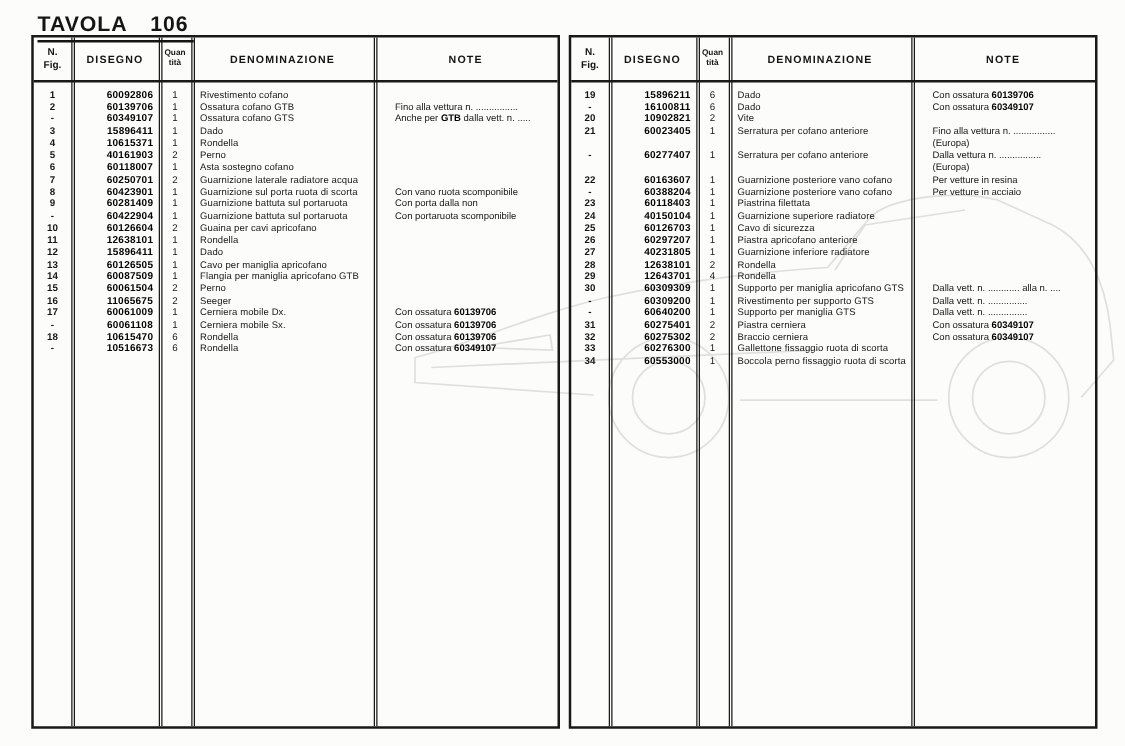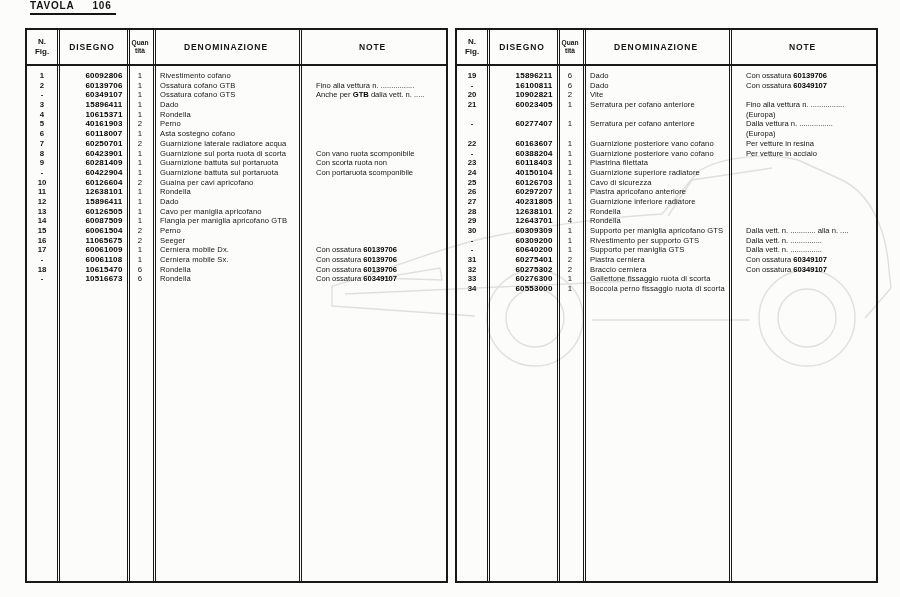--- a/index.html
+++ b/index.html
@@ -2,23 +2,23 @@
 <html><head>
 <meta charset="utf-8">
 <style>
   html,body{margin:0;padding:0;}
   body{
     width:900px;height:597px;position:relative;overflow:hidden;
     background:#fcfcfa;color:#151515;
     font-family:"Liberation Sans", sans-serif;
   }
   .page-title{
-    position:absolute;left:30px;top:0;z-index:2;
+    position:absolute;left:30px;top:10px;z-index:2;
     display:flex;gap:18px;align-items:baseline;
-    font-weight:bold;font-size:10px;letter-spacing:.8px;
+    font-weight:bold;font-size:17px;letter-spacing:.8px;
     border-bottom:2px solid #151515;padding:0 4px 2px 0;
   }
   .wm{position:absolute;left:320px;top:128px;z-index:0;}
   .ptable{
     position:absolute;top:28px;width:423px;height:555px;
     border:2px solid #191919;box-sizing:border-box;
     background:transparent;z-index:1;
   }
   .ptable.left{left:25px;}
   .ptable.right{left:455px;}
@@ -147,21 +147,21 @@
         <div class="c dis">60423901</div>
         <div class="c qty">1</div>
         <div class="c den">Guarnizione sul porta ruota di scorta</div>
         <div class="c note">Con vano ruota scomponibile</div>
       </div>
       <div class="row">
         <div class="c fig">9</div>
         <div class="c dis">60281409</div>
         <div class="c qty">1</div>
         <div class="c den">Guarnizione battuta sul portaruota</div>
-        <div class="c note">Con scorta ruota non</div>
+        <div class="c note">Con porta dalla non</div>
       </div>
       <div class="row">
         <div class="c fig">-</div>
         <div class="c dis">60422904</div>
         <div class="c qty">1</div>
         <div class="c den">Guarnizione battuta sul portaruota</div>
         <div class="c note">Con portaruota scomponibile</div>
       </div>
       <div class="row">
         <div class="c fig">10</div>

